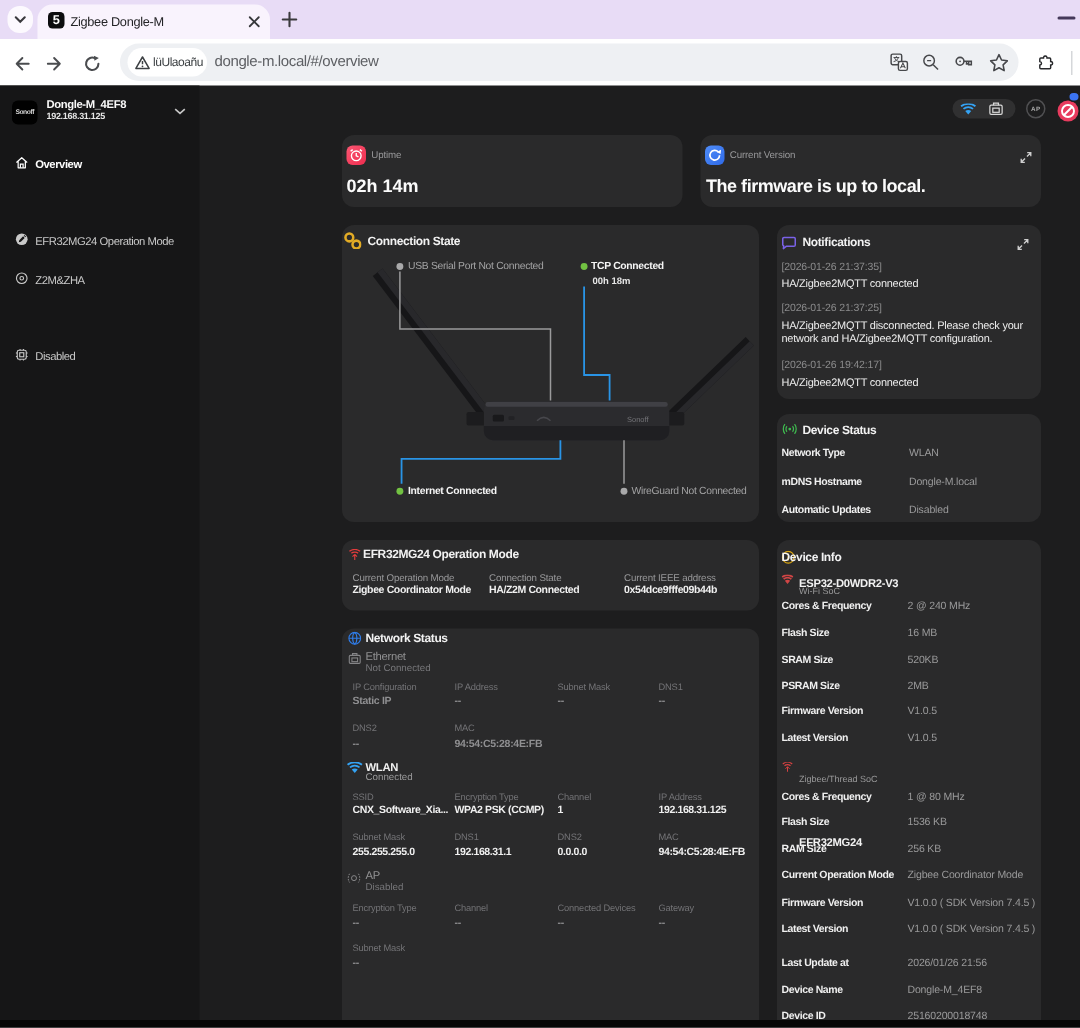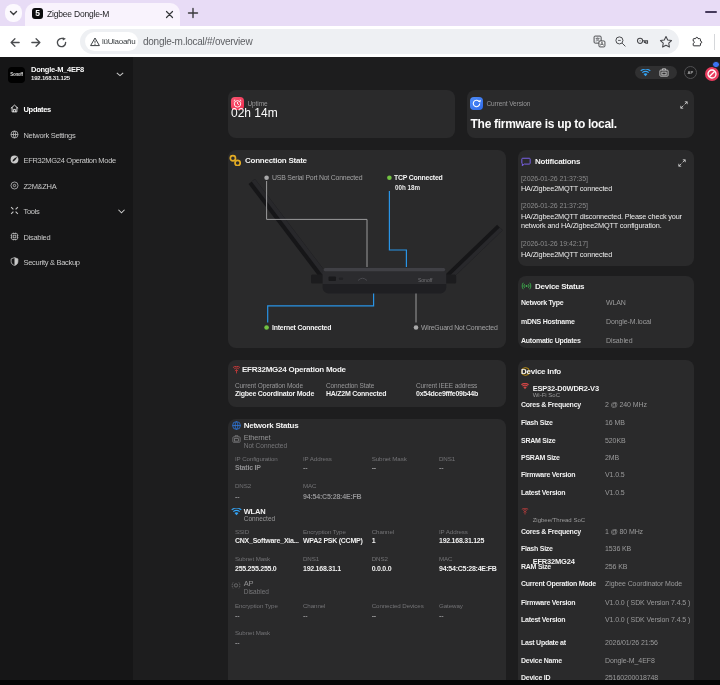--- a/index.html
+++ b/index.html
@@ -112,66 +112,43 @@
     <div id="sbname">Dongle-M_4EF8</div>
     <div id="sbip">192.168.31.125</div>
     <svg class="abs" style="left:116px;top:15px" width="8" height="5" viewBox="0 0 8 5">
         <path d="M0.8 0.8 L4 3.6 L7.2 0.8" stroke="#c6c6c6" stroke-width="1.1" fill="none"></path>
       </svg>
     <div class="mi act" style="top:45px">
       <svg class="ic" viewBox="0 0 12 12" fill="none" stroke="#fff" stroke-width="1.1">
           <path d="M1.5 5.5 L6 1.5 L10.5 5.5 M2.8 4.8 V10.5 H9.2 V4.8" stroke-linejoin="round" stroke-linecap="round"></path>
           <path d="M4.8 10.5 V7.2 H7.2 V10.5"></path>
         </svg>
-      <div class="tx" style="color:#fff;font-weight:bold;">Updates</div>
-    </div>
-    <div class="mi" style="top:70.5px">
-      <svg class="ic" viewBox="0 0 12 12" fill="none" stroke="#c9c9c9" stroke-width="1">
-          <circle cx="6" cy="6" r="4.7"></circle>
-          <path d="M1.3 6 H10.7 M6 1.3 C4 3 4 9 6 10.7 C8 9 8 3 6 1.3"></path>
-        </svg>
-      <div class="tx">Network Settings</div>
+      <div class="tx" style="color:#fff;font-weight:bold;">Overview</div>
     </div>
     <div class="mi" style="top:96px">
       <svg class="ic" viewBox="0 0 12 12">
           <circle cx="6" cy="6" r="5.2" fill="#c9c9c9"></circle>
           <path d="M3.4 8.6 L3.8 6.8 L7.2 3.4 L8.6 4.8 L5.2 8.2 Z M7.8 2.8 L8.4 2.2 L9.8 3.6 L9.2 4.2 Z" fill="#161617"></path>
         </svg>
       <div class="tx">EFR32MG24 Operation Mode</div>
     </div>
     <div class="mi" style="top:121.5px">
       <svg class="ic" viewBox="0 0 12 12" fill="none" stroke="#c9c9c9" stroke-width="1">
           <circle cx="6" cy="6" r="4.7"></circle>
           <circle cx="6" cy="6" r="1.6"></circle>
         </svg>
       <div class="tx">Z2M&amp;ZHA</div>
-    </div>
-    <div class="mi" style="top:147px">
-      <svg class="ic" viewBox="0 0 12 12" fill="#c9c9c9">
-          <path d="M2 1 L5 4 L4 5 L1 2 Z M10 1 L7 4 L8 5 L11 2 Z M2 11 L5 8 L4 7 L1 10 Z M10 11 L7 8 L8 7 L11 10 Z"></path>
-        </svg>
-      <div class="tx">Tools</div>
-      <svg class="abs" style="left:118px;top:4.5px" width="7" height="5" viewBox="0 0 8 5">
-          <path d="M0.5 0.5 L4 4 L7.5 0.5" stroke="#cfcfcf" stroke-width="1.2" fill="none"></path>
-        </svg>
     </div>
     <div class="mi" style="top:172.5px">
       <svg class="ic" viewBox="0 0 12 12" fill="none" stroke="#c9c9c9" stroke-width="1">
           <rect x="2" y="2" width="8" height="8" rx="1.5"></rect>
           <path d="M4.5 2 V0.8 M7.5 2 V0.8 M4.5 11.2 V10 M7.5 11.2 V10 M2 4.5 H0.8 M2 7.5 H0.8 M11.2 4.5 H10 M11.2 7.5 H10" stroke-width="0.9"></path>
           <rect x="4.2" y="4.2" width="3.6" height="3.6"></rect>
         </svg>
       <div class="tx">Disabled</div>
-    </div>
-    <div class="mi" style="top:198px">
-      <svg class="ic" viewBox="0 0 12 12">
-          <path d="M6 0.8 L10.5 2.5 V6 C10.5 8.8 8.6 10.6 6 11.2 C3.4 10.6 1.5 8.8 1.5 6 V2.5 Z" fill="none" stroke="#c9c9c9" stroke-width="1"></path>
-          <path d="M6 0.8 L10.5 2.5 V6 C10.5 8.8 8.6 10.6 6 11.2 Z" fill="#c9c9c9"></path>
-        </svg>
-      <div class="tx">Security &amp; Backup</div>
     </div>
   </div>
 
   <div class="abs" style="left:635px;top:66px;width:42px;height:13px;background:#303031;border-radius:7px;">
     <svg class="abs" style="left:5px;top:2.5px" width="11" height="8" viewBox="0 0 16 12">
         <path d="M8 11 L5 7.5 C6.8 6.2 9.2 6.2 11 7.5 Z" fill="#34a3f4"></path>
         <path d="M3.2 5.4 C6 3.2 10 3.2 12.8 5.4" stroke="#34a3f4" stroke-width="1.8" fill="none"></path>
         <path d="M0.8 2.8 C5 -0.5 11 -0.5 15.2 2.8" stroke="#34a3f4" stroke-width="1.8" fill="none"></path>
       </svg>
     <svg class="abs" style="left:24px;top:2px" width="10" height="9" viewBox="0 0 12 11" fill="none" stroke="#d8d8d8" stroke-width="1">
@@ -191,21 +168,21 @@
 
   <div class="card" style="left:228px;top:90px;width:227px;height:48px;">
     <div class="abs" style="left:2.6px;top:6.5px;width:13px;height:13px;background:linear-gradient(135deg,#fb5672,#ee2d4f);border-radius:4px;">
       <svg class="abs" style="left:2px;top:2px" width="9" height="9" viewBox="0 0 12 12" fill="none" stroke="#fff" stroke-width="1.2">
           <circle cx="6" cy="6.5" r="4.3"></circle>
           <path d="M6 4 V6.5 L8 7.5"></path>
           <path d="M1 2.5 L2.8 1 M11 2.5 L9.2 1" stroke-width="1.3"></path>
         </svg>
     </div>
     <div class="lbl" style="left:19.5px;top:10px;">Uptime</div>
-    <div class="abs" style="left:3px;top:16px;font-size:12px;font-weight:normal;color:#fbfbfb;">02h 14m</div>
+    <div class="abs" style="left:3px;top:27px;font-size:12px;font-weight:bold;color:#fbfbfb;">02h 14m</div>
   </div>
 
   <div class="card" style="left:467px;top:90px;width:227px;height:48px;">
     <div class="abs" style="left:2.6px;top:6.5px;width:13px;height:13px;background:linear-gradient(135deg,#4f8df9,#2f6ae8);border-radius:4px;">
       <svg class="abs" style="left:2px;top:2px" width="9" height="9" viewBox="0 0 12 12" fill="none" stroke="#fff" stroke-width="1.5">
           <path d="M10.3 6 A4.3 4.3 0 1 1 9.2 3.1"></path>
           <path d="M11.6 1 L11.2 4.8 L7.7 3.2 Z" fill="#fff" stroke="none"></path>
         </svg>
     </div>
     <div class="lbl" style="left:19.5px;top:10px;">Current Version</div>

